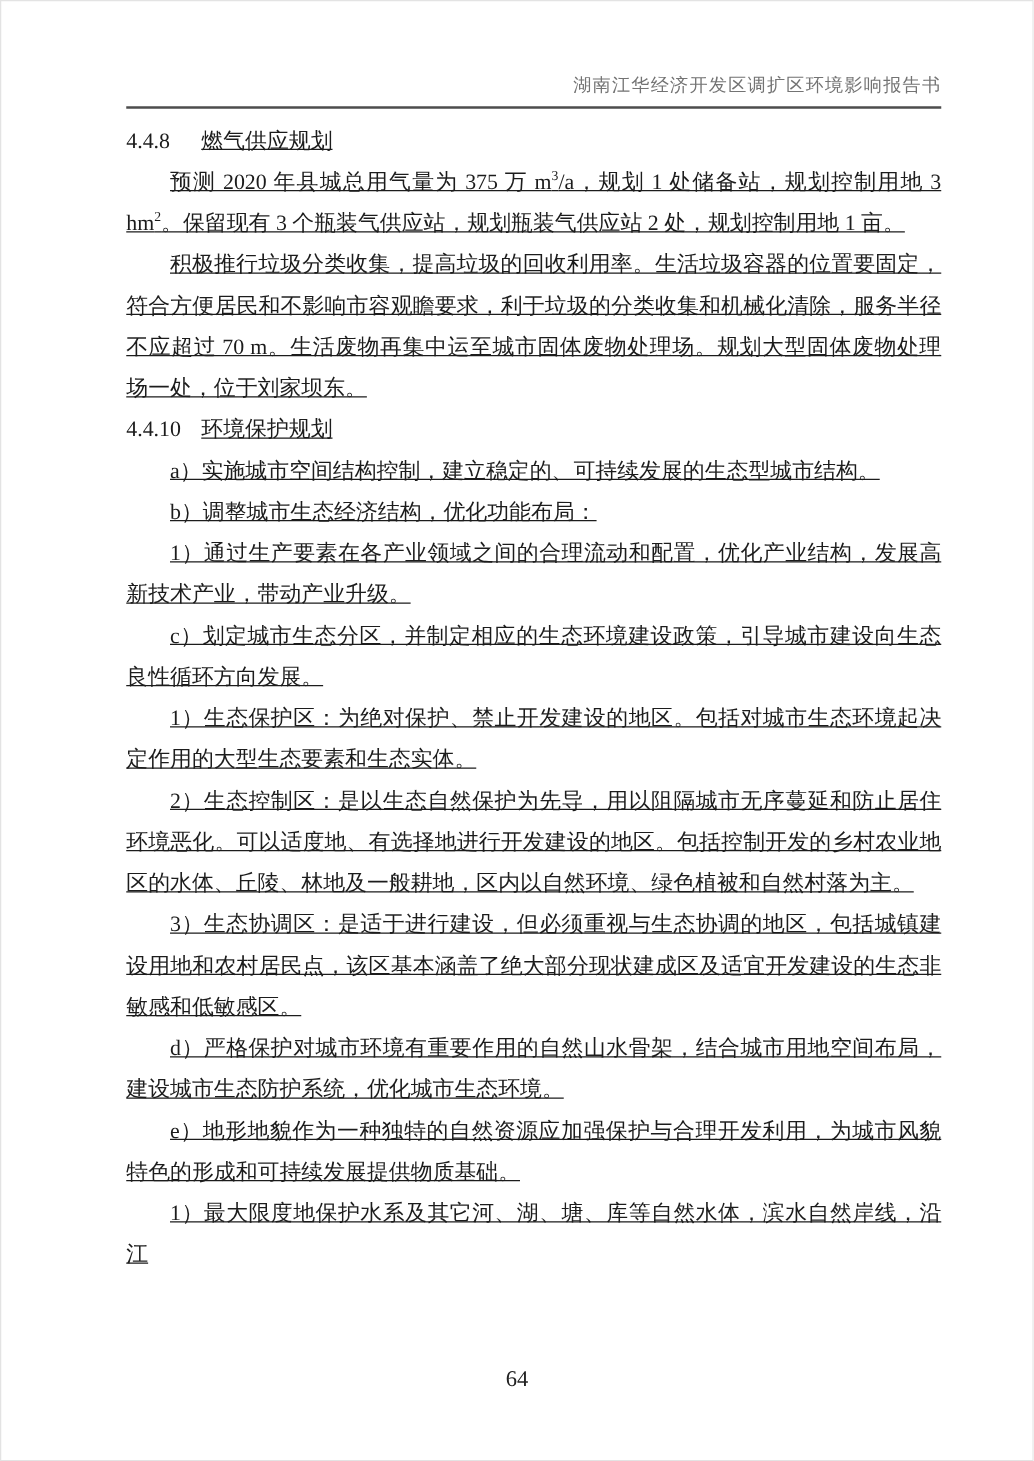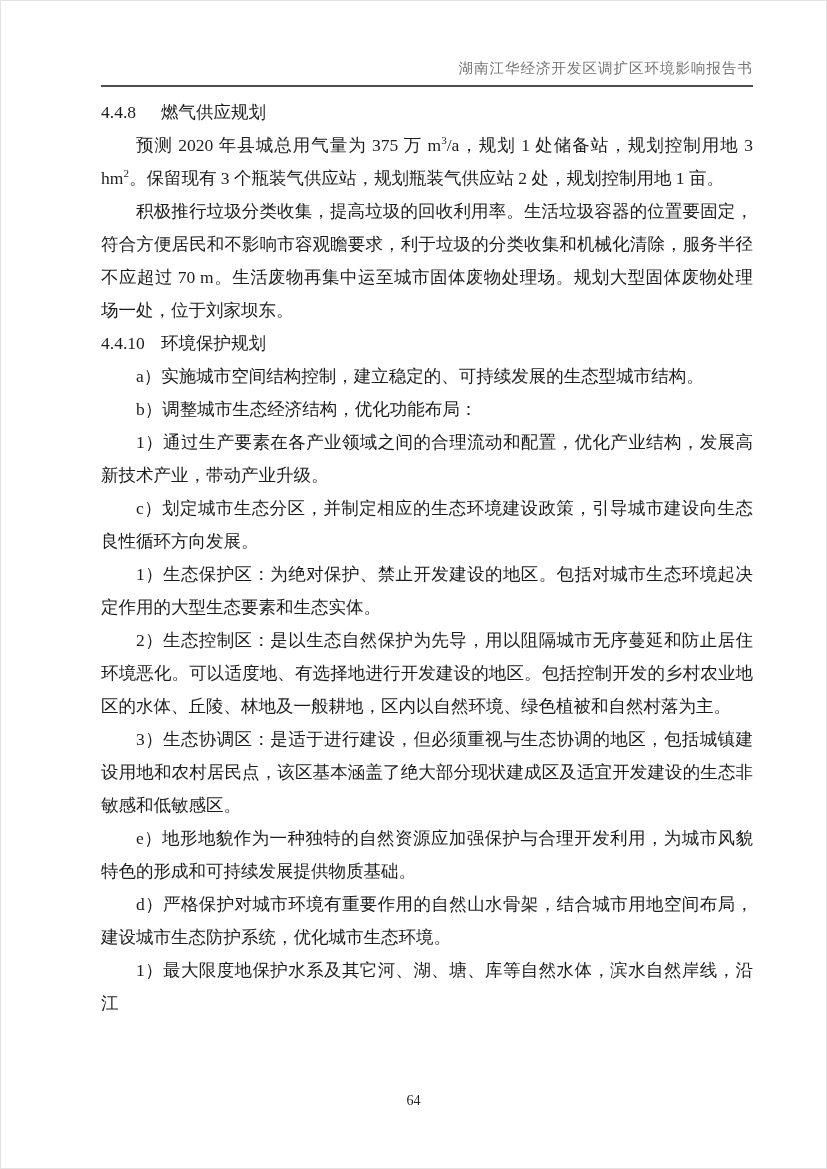--- a/index.html
+++ b/index.html
@@ -42,20 +42,21 @@
     top: 95px;
     left: 100px;
     right: 73px;
   }
   .content p {
     margin: 0;
     font-size: 17.5px;
     line-height: 33px;
     text-align: justify;
     text-justify: inter-ideograph;
+    text-decoration: underline;
   }
   .content p.body {
     text-indent: 2em;
   }
   .content p.heading {
     text-indent: 0;
     text-align: left;
   }
   .h-num {
     display: inline-block;
@@ -65,21 +66,21 @@
     font-size: 11px;
     line-height: 0;
     vertical-align: super;
   }
   .footer {
     position: absolute;
     top: 1092px;
     left: 0;
     width: 100%;
     text-align: center;
-    font-size: 14px;
+    font-size: 18px;
     color: #222222;
   }
 </style>
 </head>
 <body>
 
 <div class="page">
   <div class="running-header">湖南江华经济开发区调扩区环境影响报告书</div>
   <div class="header-rule"></div>
 
@@ -88,19 +89,19 @@
       <p class="body"><span>预测 2020 年县城总用气量为 375 万 m</span><sup>3</sup><span>/a，规划 1 处储备站，规划控制用地 3 hm</span><sup>2</sup><span>。保留现有 3 个瓶装气供应站，规划瓶装气供应站 2 处，规划控制用地 1 亩。</span></p>
       <p class="body"><span>积极推行垃圾分类收集，提高垃圾的回收利用率。生活垃圾容器的位置要固定，符合方便居民和不影响市容观瞻要求，利于垃圾的分类收集和机械化清除，服务半径不应超过 70 m。生活废物再集中运至城市固体废物处理场。规划大型固体废物处理场一处，位于刘家坝东。</span></p>
       <p class="heading"><span class="h-num">4.4.10</span><span>环境保护规划</span></p>
       <p class="body"><span>a）实施城市空间结构控制，建立稳定的、可持续发展的生态型城市结构。</span></p>
       <p class="body"><span>b）调整城市生态经济结构，优化功能布局：</span></p>
       <p class="body"><span>1）通过生产要素在各产业领域之间的合理流动和配置，优化产业结构，发展高新技术产业，带动产业升级。</span></p>
       <p class="body"><span>c）划定城市生态分区，并制定相应的生态环境建设政策，引导城市建设向生态良性循环方向发展。</span></p>
       <p class="body"><span>1）生态保护区：为绝对保护、禁止开发建设的地区。包括对城市生态环境起决定作用的大型生态要素和生态实体。</span></p>
       <p class="body"><span>2）生态控制区：是以生态自然保护为先导，用以阻隔城市无序蔓延和防止居住环境恶化。可以适度地、有选择地进行开发建设的地区。包括控制开发的乡村农业地区的水体、丘陵、林地及一般耕地，区内以自然环境、绿色植被和自然村落为主。</span></p>
       <p class="body"><span>3）生态协调区：是适于进行建设，但必须重视与生态协调的地区，包括城镇建设用地和农村居民点，该区基本涵盖了绝大部分现状建成区及适宜开发建设的生态非敏感和低敏感区。</span></p>
+      <p class="body"><span>d）严格保护对城市环境有重要作用的自然山水骨架，结合城市用地空间布局，建设城市生态防护系统，优化城市生态环境。</span></p>
       <p class="body"><span>e）地形地貌作为一种独特的自然资源应加强保护与合理开发利用，为城市风貌特色的形成和可持续发展提供物质基础。</span></p>
-      <p class="body"><span>d）严格保护对城市环境有重要作用的自然山水骨架，结合城市用地空间布局，建设城市生态防护系统，优化城市生态环境。</span></p>
       <p class="body"><span>1）最大限度地保护水系及其它河、湖、塘、库等自然水体，滨水自然岸线，沿江</span></p>
     </div>
 
   <div class="footer">64</div>
 </div>
 
 </body></html>

